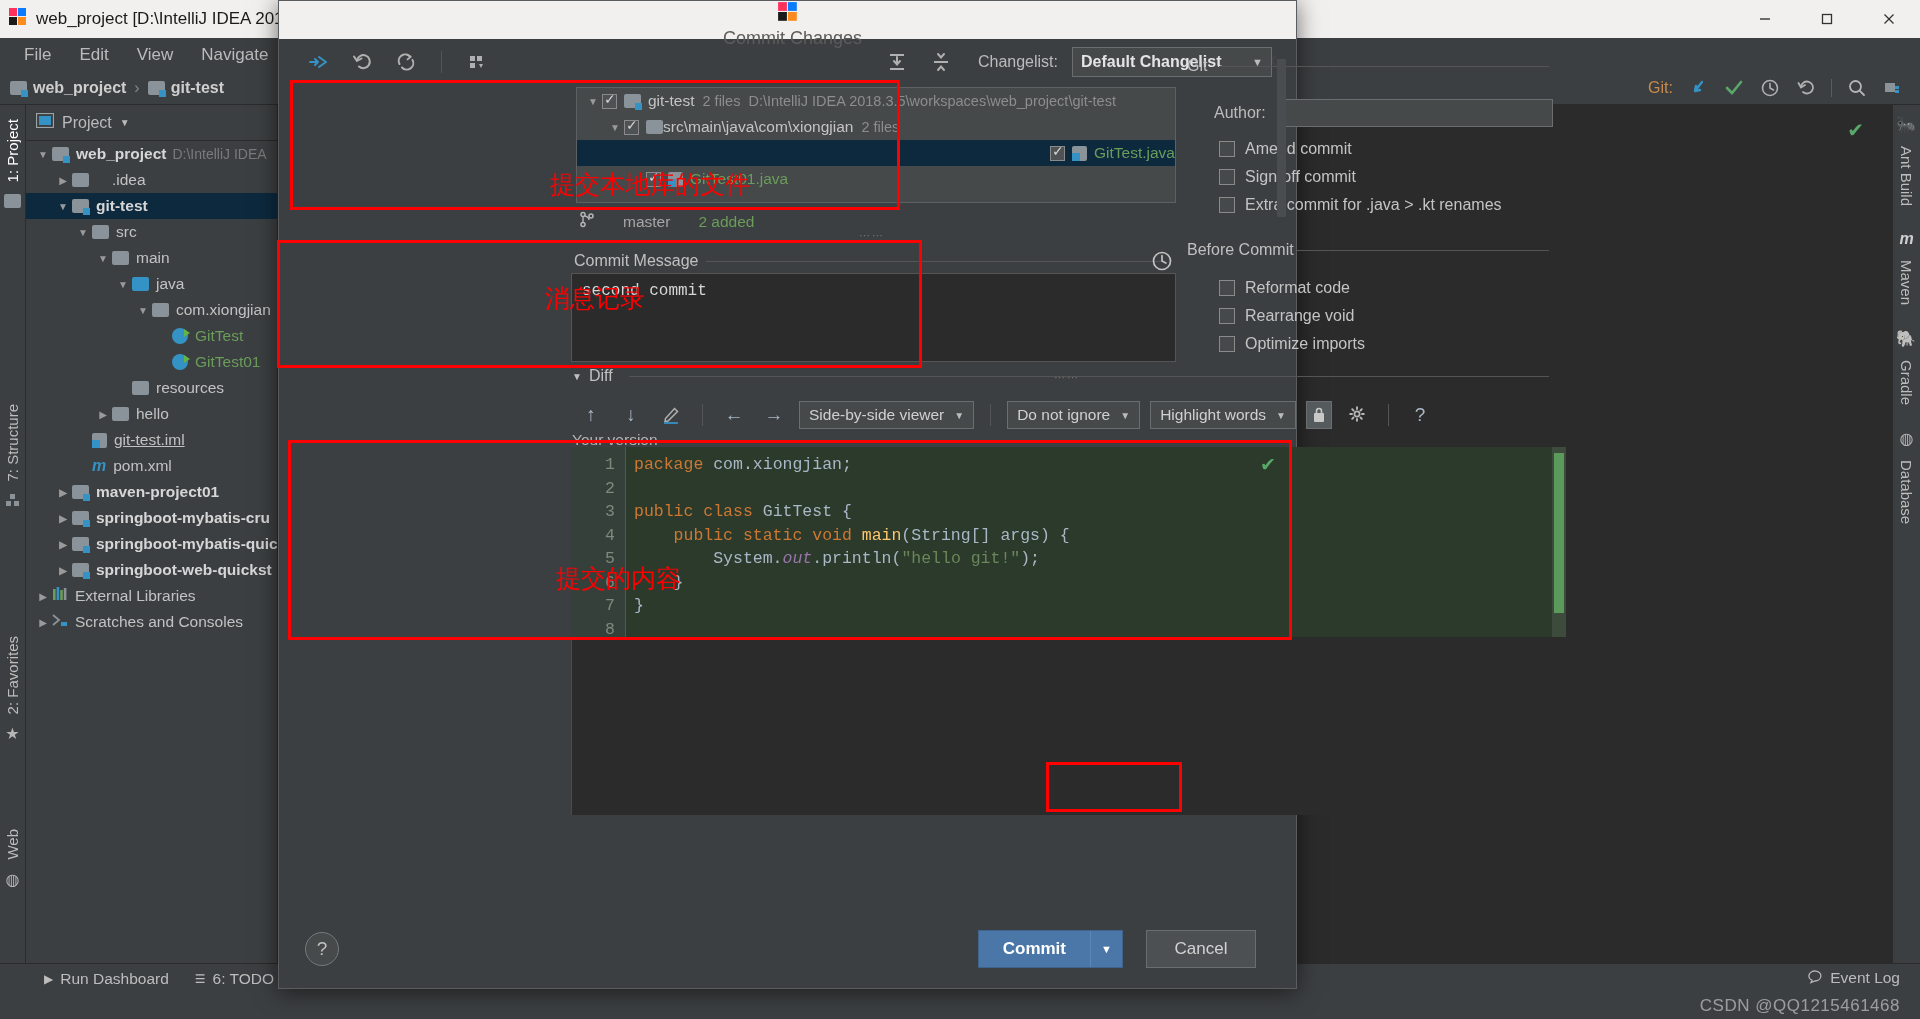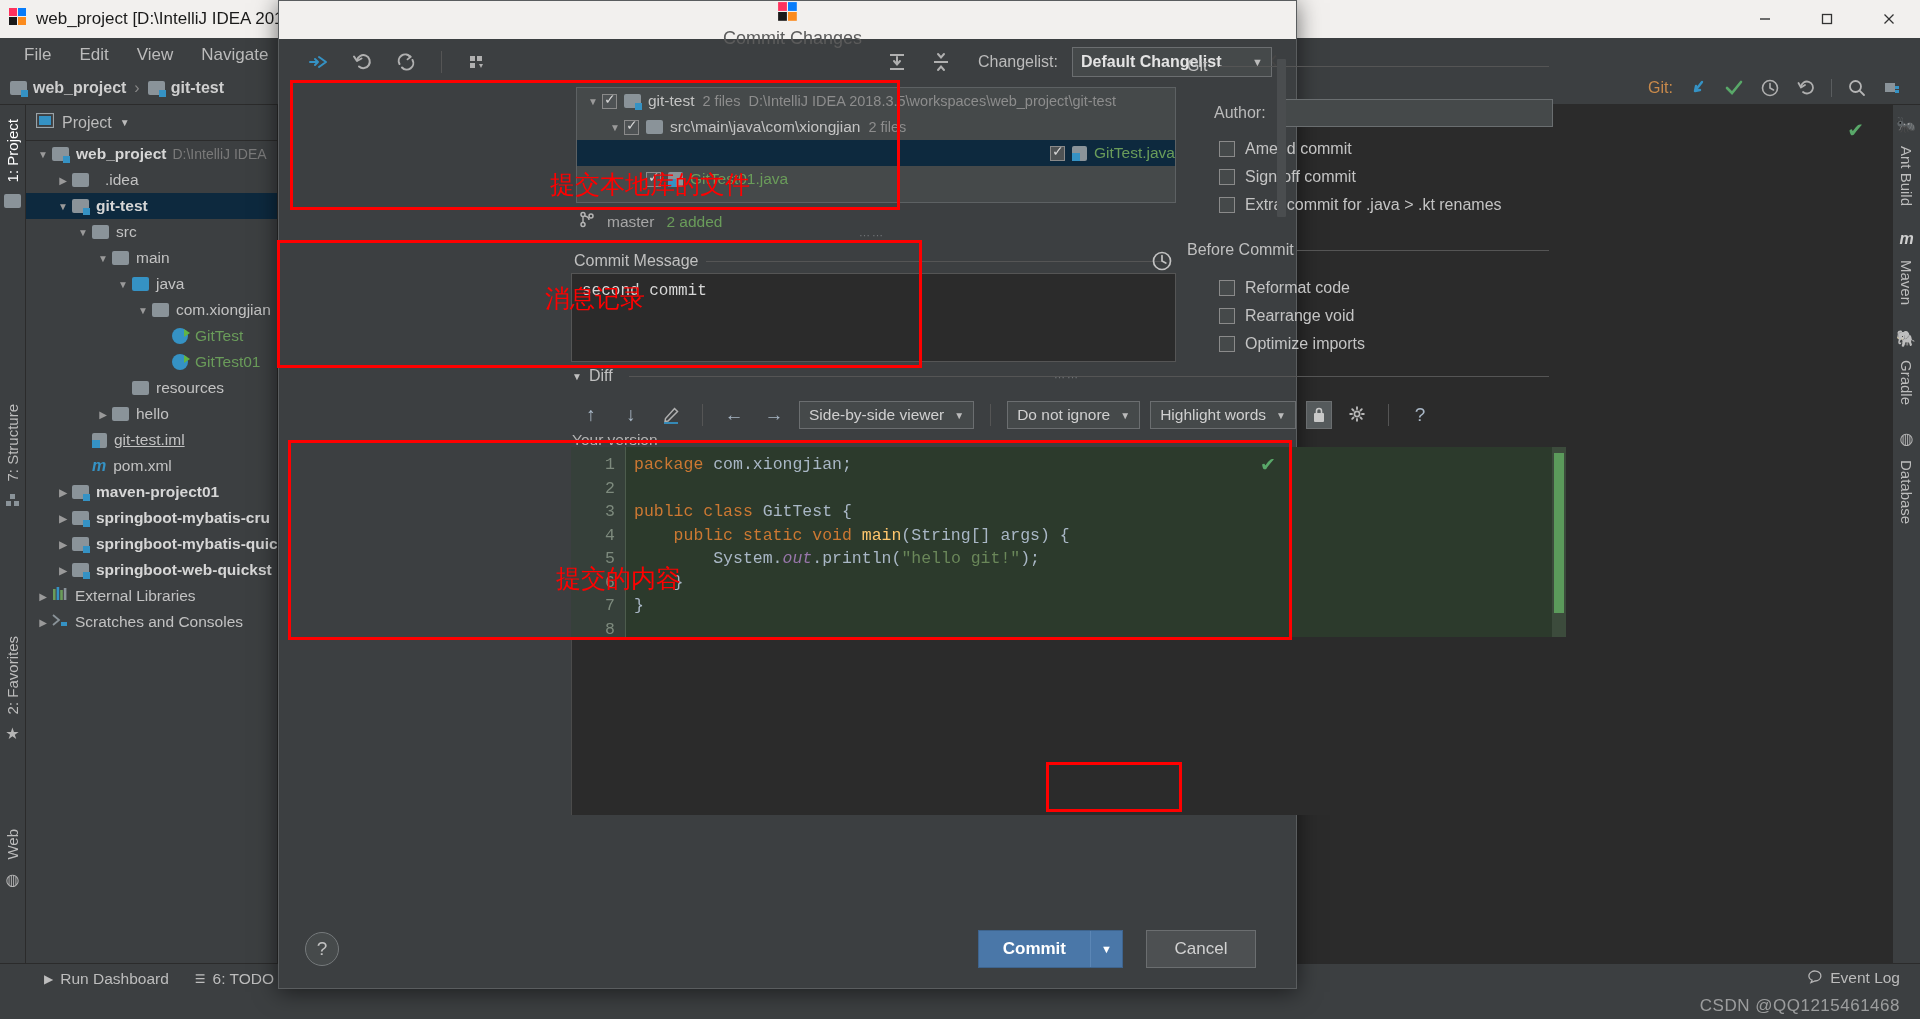--- a/index.html
+++ b/index.html
@@ -124,21 +124,21 @@
     position:absolute; left:297px; top:86px; width:600px; height:116px;
     background:#45494a; border:1px solid #5d6163; overflow:hidden;
   }
   .frow { height:26px; display:flex; align-items:center; font-size:15.5px; color:#c4c4c4; white-space:nowrap; }
   .frow.sel { background:#0d293e; }
   .cbx { width:15px; height:15px; border:1px solid #8a8a8a; background:#4e5254; display:inline-block; position:relative; flex:none; margin-right:7px;}
   .cbx::after { content:"✓"; position:absolute; left:1px; top:-4px; font-size:14px; color:#d6d6d6;}
   .fdim { color:#8d8d8d; margin-left:8px; font-size:14.5px;}
   .jfile { color:#6a9c5a; }
 
-  .ftree-status { position:absolute; left:300px; top:210px; display:flex; align-items:center; gap:12px; font-size:15.5px;}
+  .ftree-status { position:absolute; left:300px; top:210px; display:flex; align-items:center; gap:28px; font-size:15.5px;}
   .branch-name { color:#a6a6a6; }
   .added-txt { color:#6a9c5a; }
   .grip { position:absolute; left:580px; top:228px; color:#6f7375; font-size:11px; letter-spacing:2px;}
 
   
   .cmsg-label { position:absolute; left:295px; top:251px; font-size:16px; color:#c0c0c0; background:#3c3f41; padding-right:8px; z-index:2;}
   .cmsg-line { position:absolute; left:295px; top:260px; width:590px; height:1px; background:#555; }
   .clock-ico { position:absolute; left:872px; top:249px; color:#c0c0c0; }
   .cmsg-box {
     position:absolute; left:292px; top:272px; width:605px; height:89px;
@@ -365,21 +365,21 @@
     <div id="ide-tree">
         <div class="tree-row bold" style="padding-left: 8px;">
           <span class="tw">▼</span>
           <span class="folder mod"></span>
           <span class="" style="margin-left:7px">web_project</span>
           <span class="dim">D:\IntelliJ IDEA</span>
         </div>
         <div class="tree-row" style="padding-left: 28px;">
           <span class="tw">▶</span>
           <span class="folder"></span>
-          <span class="" style="margin-left:16px">.idea</span>
+          <span class="" style="margin-left:23px">.idea</span>
         </div>
         <div class="tree-row bold sel" style="padding-left: 28px;">
           <span class="tw">▼</span>
           <span class="folder mod"></span>
           <span class="" style="margin-left:7px">git-test</span>
         </div>
         <div class="tree-row" style="padding-left: 48px;">
           <span class="tw">▼</span>
           <span class="folder"></span>
           <span class="" style="margin-left:7px">src</span>
@@ -564,21 +564,21 @@
             <span class="cbx"></span>
             <span class="folder mod"></span>
             <span class="" style="margin-left:7px">git-test</span>
             <span class="fdim">2 files</span>
             <span class="fdim">D:\IntelliJ IDEA 2018.3.5\workspaces\web_project\git-test</span>
           </div>
           <div class="frow" style="padding-left: 29px;">
             <span class="tw">▼</span>
             <span class="cbx"></span>
             <span class="folder"></span>
-            <span class="" style="margin-left:7px">src\main\java\com\xiongjian</span>
+            <span class="" style="">src\main\java\com\xiongjian</span>
             <span class="fdim">2 files</span>
           </div>
           <div class="frow sel" style="padding-left: 51px; justify-content: flex-end;">
             <span class="tw"></span>
             <span class="cbx"></span>
             <span class="jicon"></span>
             <span class="jfile" style="margin-left:7px">GitTest.java</span>
           </div>
           <div class="frow" style="padding-left: 51px;">
             <span class="tw"></span>

